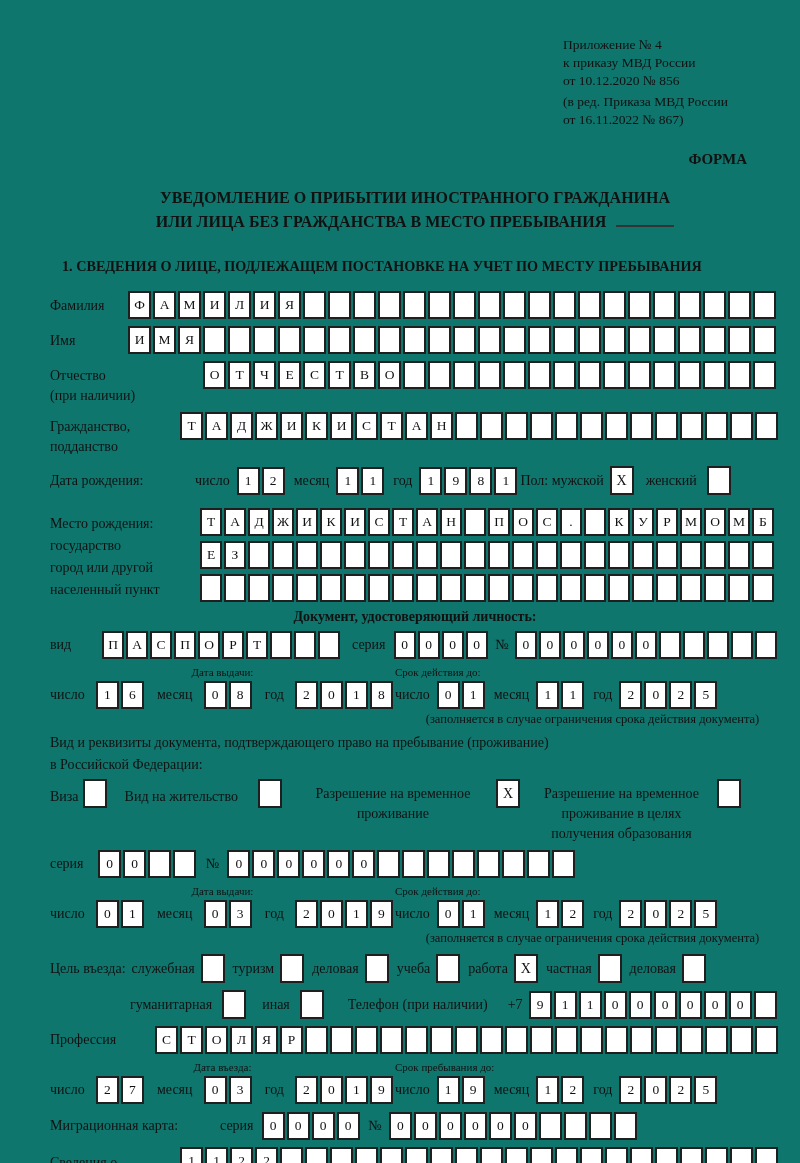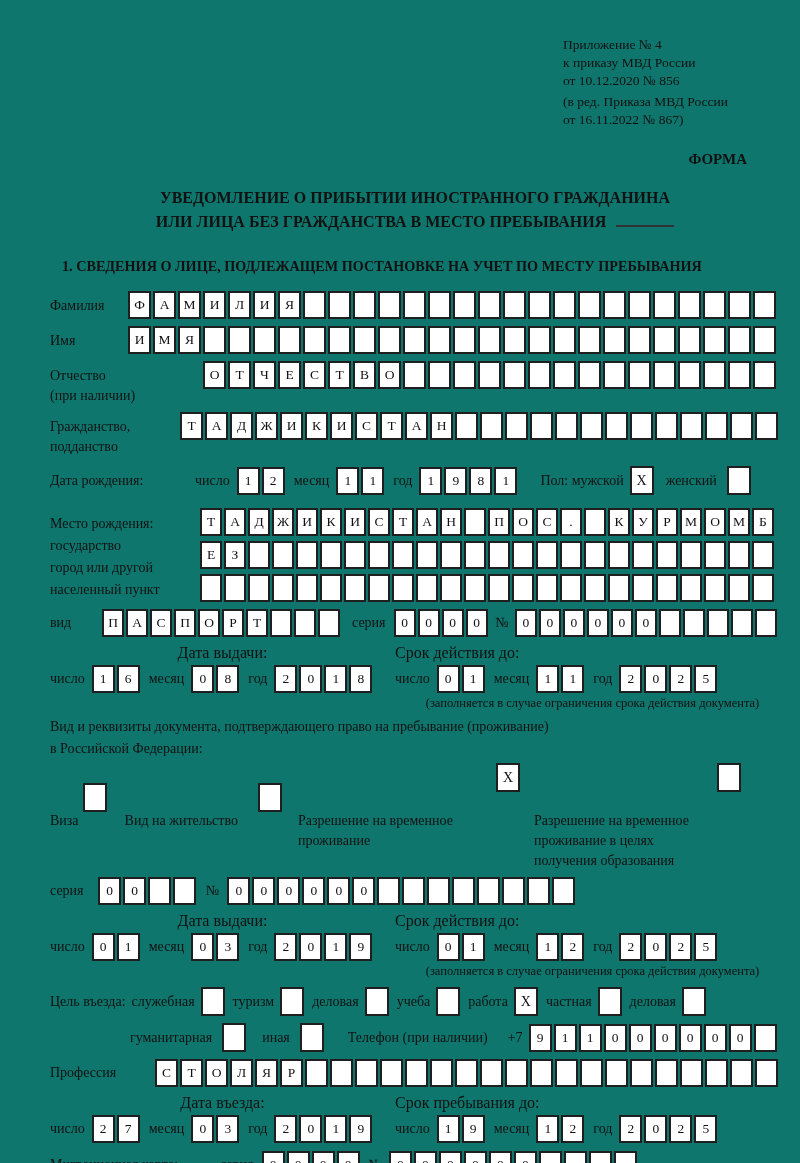--- a/index.html
+++ b/index.html
@@ -26,32 +26,32 @@
     font-size:13.5px; background:#fff;
   }
   .tight .cell { width:22px; }
   .cbox {
     flex:none; box-sizing:border-box; width:24px; height:29px; border:2px solid #1f1f1f;
     display:inline-flex; align-items:center; justify-content:center; font-size:14px; background:#fff;
   }
   .stack { display:flex; flex-direction:column; gap:5px; }
   .dochead { text-align:center; font-weight:bold; font-size:14px; margin:4px 0 6px 0; }
 
-  .dh { display:flex; font-size:16px; margin:2px 0 3px 0; }
+  .dh { display:flex; font-size:11px; margin:2px 0 3px 0; }
   .dh .h1 { width:345px; text-align:center; }
   .dh .h2 { width:370px; text-align:left; }
   .drow { display:flex; align-items:center; margin-bottom:3px; }
-  .dg { display:flex; align-items:center; }
+  .dg { display:flex; align-items:center;justify-content:space-between; }
   .dg .dl { margin-right:7px; }
   .dg .dl2 { margin:0 7px; }
   .dg1 { width:345px; }
   .note { font-size:12.5px; margin-left:335px; width:415px; text-align:center; margin-bottom:8px; }
 
   .opt { display:flex; align-items:flex-start; }
-  .optlab { text-align:left; line-height:1.4; padding-top:5px;margin-top:43px; }
+  .optlab { text-align:center; line-height:1.4; padding-top:5px; }
   .seg { display:flex; align-items:center; }
 </style>
 </head>
 <body>
 
 <div class="page">
 
   <div class="annex">
     <div>Приложение № 4</div>
     <div>к приказу МВД России</div>
@@ -213,21 +213,21 @@
           <span class="cell">1</span>
         </span>
       <span class="dl2">год</span>
       <span class="cells">
           <span class="cell">1</span>
           <span class="cell">9</span>
           <span class="cell">8</span>
           <span class="cell">1</span>
         </span>
     </span>
-    <span style="margin-left:21px">Пол: мужской</span>
+    <span style="margin-left:1px">Пол: мужской</span>
     <span class="cbox" style="margin-left:6px">X</span>
     <span style="margin-left:12px">женский</span>
     <span class="cbox" style="margin-left:10px"></span>
   </div>
 
   <div class="row tight" style="margin-top:13px">
     <div class="lab" style="width:150px; line-height:1.55">
       <div>Место рождения:</div>
       <div>государство</div>
       <div>город или другой</div>
@@ -308,20 +308,21 @@
           <span class="cell"></span>
           <span class="cell"></span>
           <span class="cell"></span>
           <span class="cell"></span>
           <span class="cell"></span>
           <span class="cell"></span>
         </div>
     </div>
   </div>
 
+  <div class="dochead">Документ, удостоверяющий личность:</div>
 
   <div class="row c tight">
     <span style="width:52px">вид</span>
     <span class="cells">
         <span class="cell">П</span>
         <span class="cell">А</span>
         <span class="cell">С</span>
         <span class="cell">П</span>
         <span class="cell">О</span>
         <span class="cell">Р</span>

